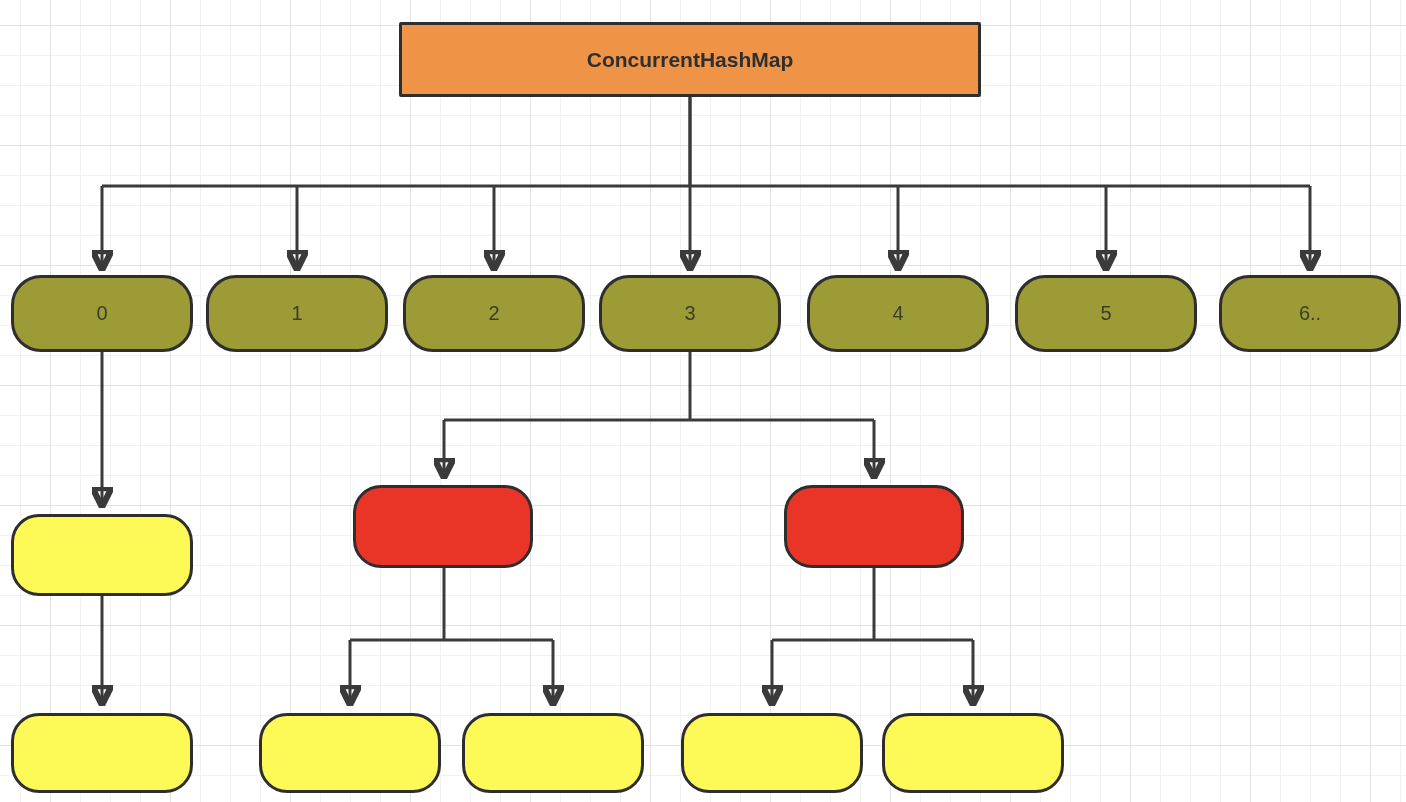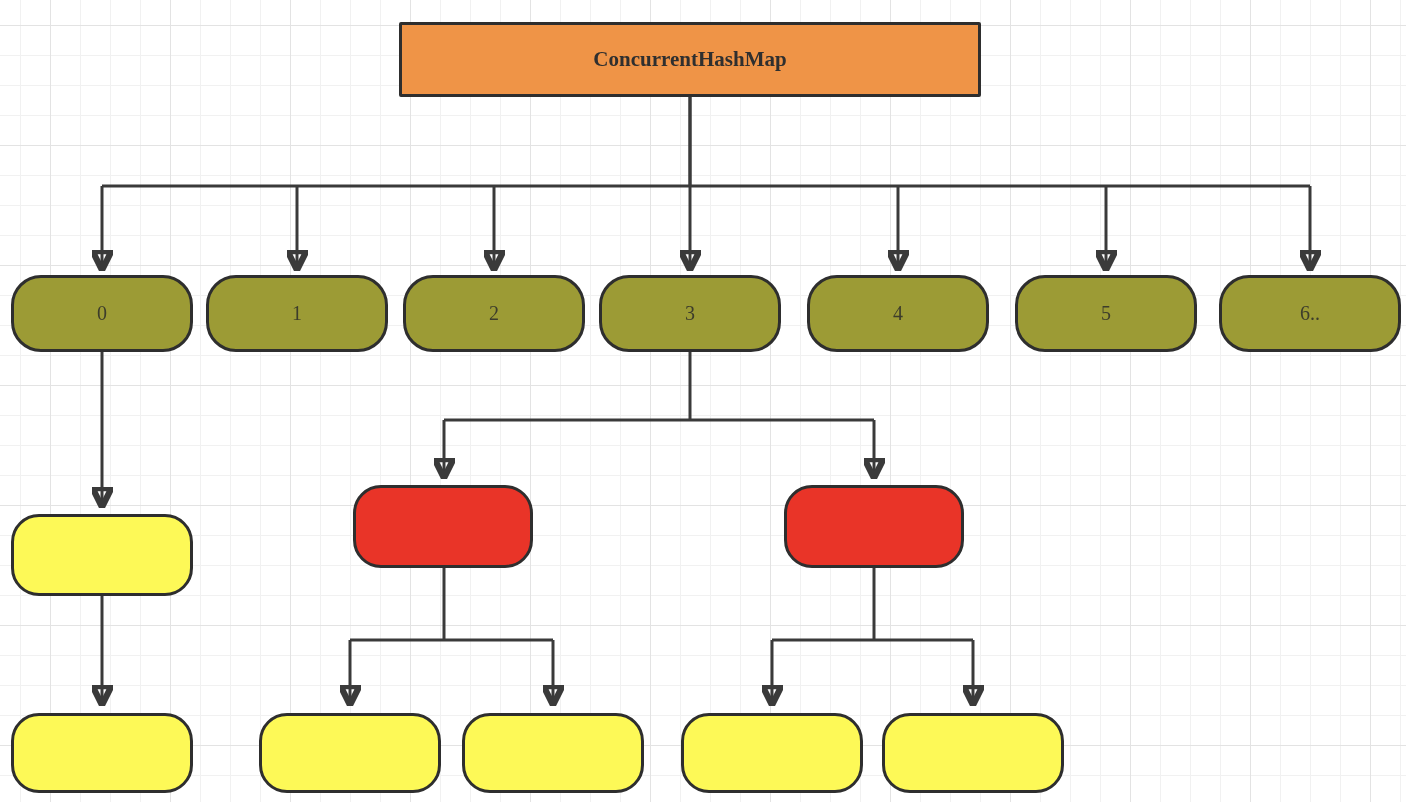--- a/index.html
+++ b/index.html
@@ -38,21 +38,20 @@
   .node {
     position: absolute;
     box-sizing: border-box;
     border: 3px solid #2e2e2e;
     display: flex;
     align-items: center;
     justify-content: center;
     z-index: 2;
     color: #3d3d2b;
     font-size: 20px;
-    font-family: Liberation Serif, serif;
   }
   .node.root {
     background: #ef9447;
     border-radius: 2px;
     font-weight: bold;
     font-size: 21px;
     color: #2f2f2f;
   }
   .node.bucket {
     background: #9c9b35;

